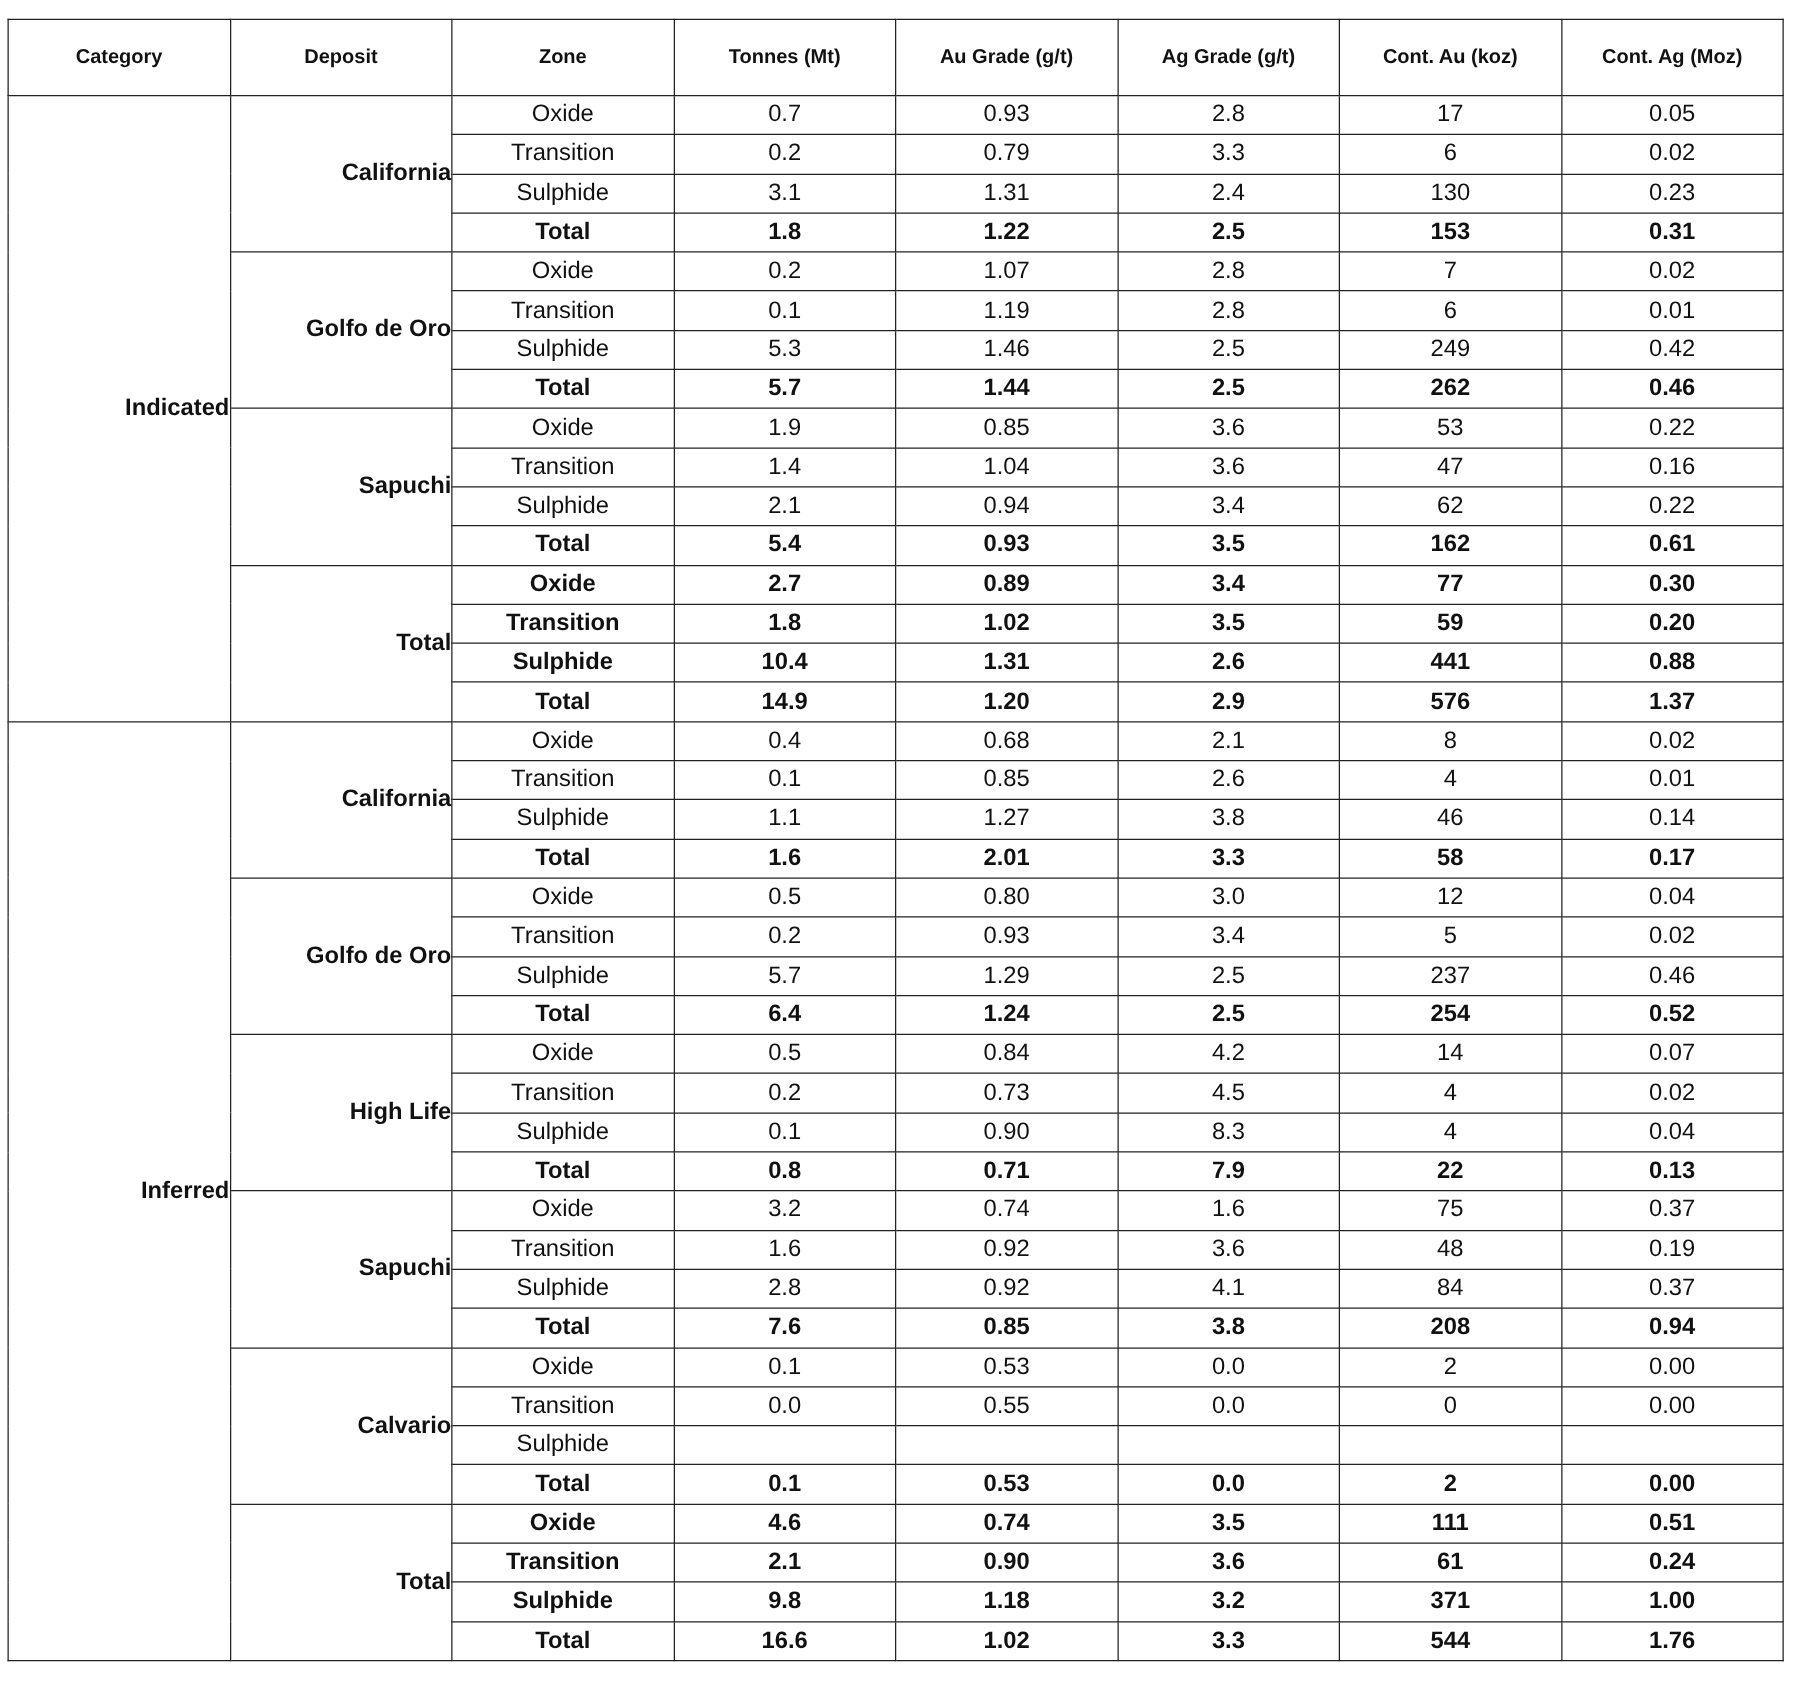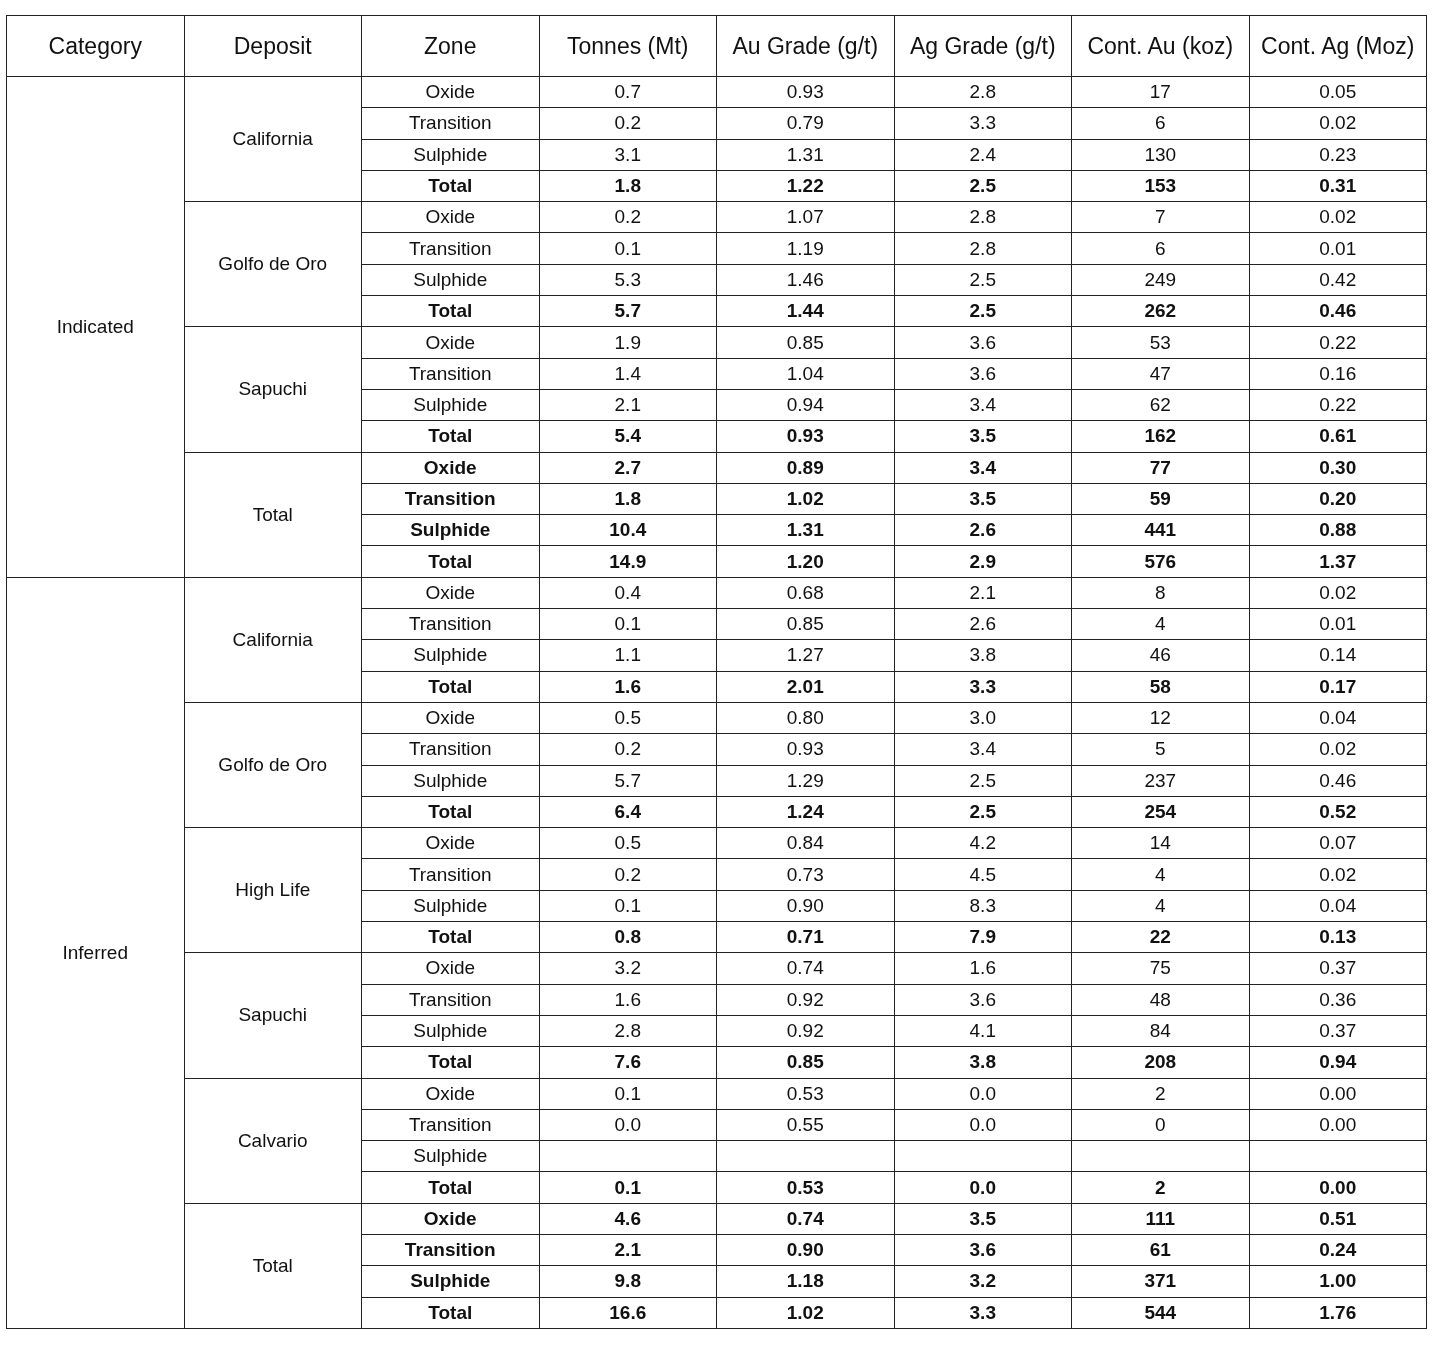--- a/index.html
+++ b/index.html
@@ -7,24 +7,24 @@
   table.res {
     position: absolute; left: 6px; top: 15px;
     width: 1420px; border-collapse: collapse; table-layout: fixed;
     border: 1.5px solid #222;
   }
   table.res col.c { width: 177.5px; }
   table.res th, table.res td {
     border: 1px solid #222; text-align: center; vertical-align: middle;
     padding: 0; font-size: 19px; line-height: 22px;
   }
-  table.res th { font-weight: normal; height: 60px; font-size: 23px; }
+  table.res th { font-weight: bold; height: 60px; font-size: 16px; }
   table.res td { height: 30.3px; }
   table.res td.b, table.res tr.total td { font-weight: bold; }
-  table.res td.cat, table.res td.dep { font-weight: normal; }
+  table.res td.cat, table.res td.dep { font-weight: bold; text-align: right; }
   table.res tr.grp td.zone, table.res tr.grp td.num { font-weight: bold; }
 </style>
 </head>
 <body>
 
 <table class="res">
   <colgroup>
     <col class="c">
       <col class="c">
       <col class="c">
@@ -288,21 +288,21 @@
         <td class="num">1.6</td>
         <td class="num">75</td>
         <td class="num">0.37</td>
       </tr>
       <tr>
         <td class="zone">Transition</td>
         <td class="num">1.6</td>
         <td class="num">0.92</td>
         <td class="num">3.6</td>
         <td class="num">48</td>
-        <td class="num">0.36</td>
+        <td class="num">0.19</td>
       </tr>
       <tr>
         <td class="zone">Sulphide</td>
         <td class="num">2.8</td>
         <td class="num">0.92</td>
         <td class="num">4.1</td>
         <td class="num">84</td>
         <td class="num">0.37</td>
       </tr>
       <tr class="total">

